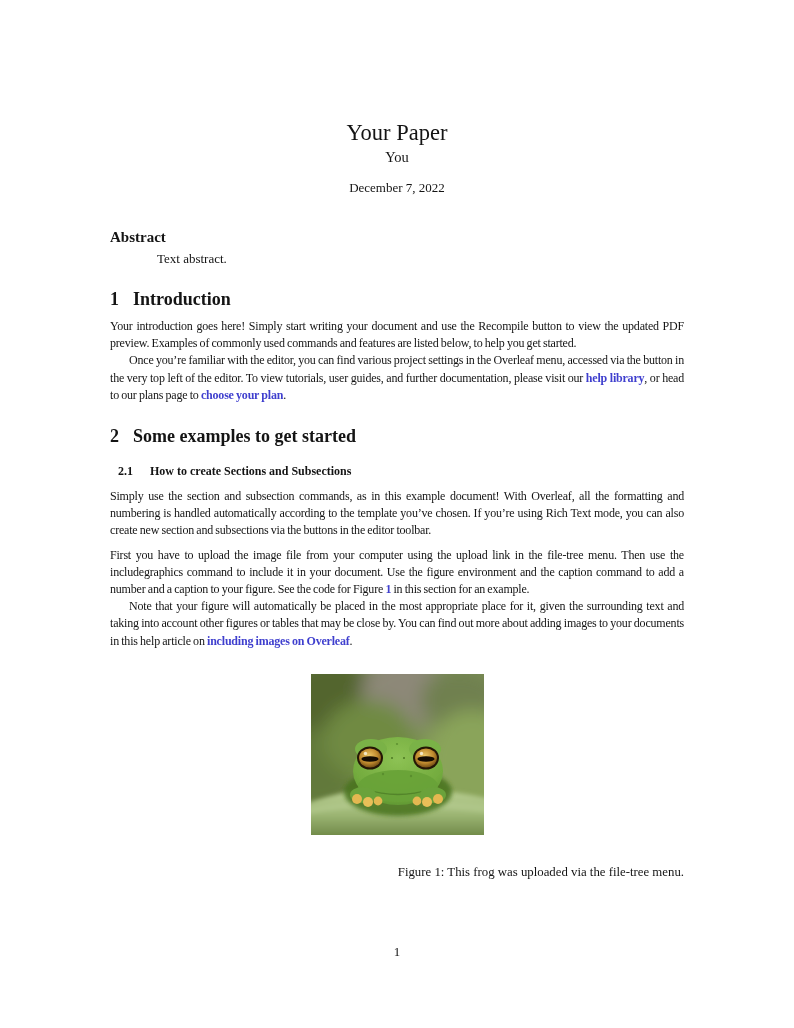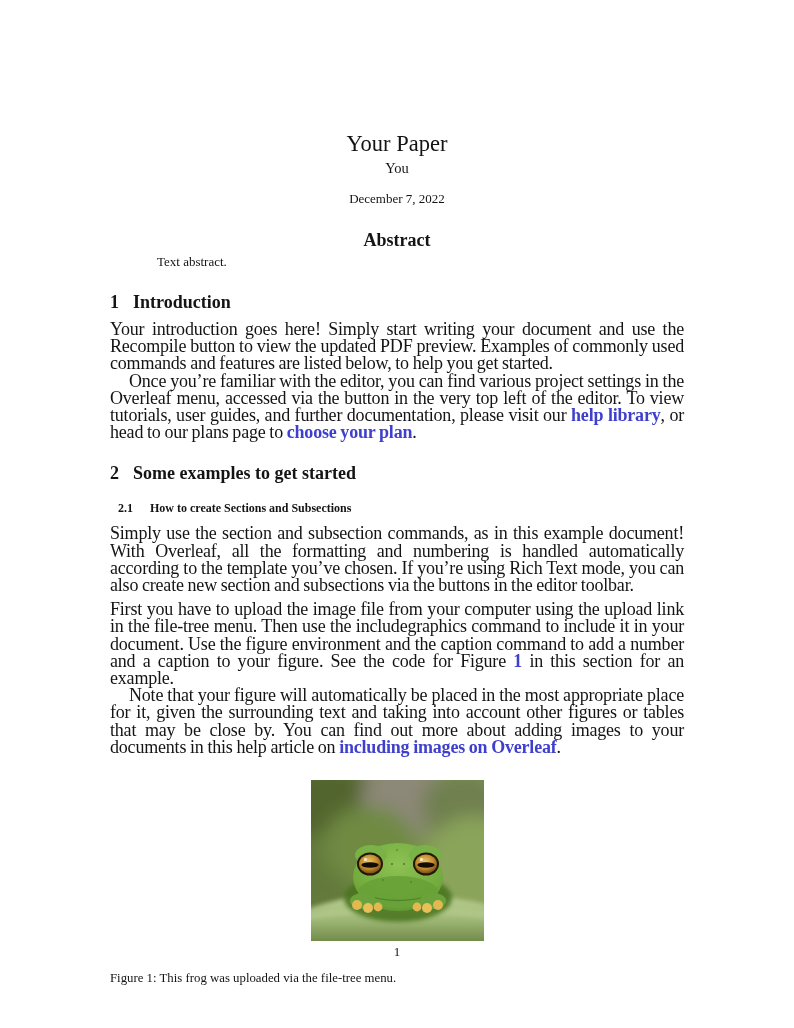--- a/index.html
+++ b/index.html
@@ -4,43 +4,43 @@
 <style>
   html,body { margin:0; padding:0; background:#ffffff; }
   .sheet {
     position:relative;
     width:794px; height:996px;
     margin:0 auto;
     background:var(--page-background, #ffffff);
     color:var(--text, #141414);
     font-family:"Liberation Serif","DejaVu Serif",serif;
     box-sizing:border-box;
-    padding:12px 110px;
+    padding:1px 110px;
     overflow:hidden;
   }
   .doc-title { padding-top:117px; text-align:center; font-size:22.5px; line-height:29px; }
   .doc-author { margin-top:1px; text-align:center; font-size:14.5px; line-height:18px; }
   .doc-date { margin-top:13px; text-align:center; font-size:13px; line-height:18px; }
-  .abs-head { margin-top:24px; text-align:center; font-weight:bold; font-size:18px; line-height:16px; }
+  .abs-head { margin-top:32px; font-weight:bold; font-size:15px; line-height:16px; }
   .abs-body { margin:6px 0 0 0; padding:0 47px; font-size:13px; line-height:16px; }
   h2.sec { margin:21px 0 0 0; font-size:18px; line-height:23px; font-weight:bold; }
   h3.subsec { margin:14px 0 0 8px; font-size:12px; line-height:19px; font-weight:bold; }
   .secnum { display:inline-block; margin-right:14px; }
   .subsecnum { display:inline-block; margin-right:17px; }
   p.body {
     margin:7px 0 0 0;
-    font-size:18px; line-height:17.2px;
+    font-size:12px; line-height:17.2px;
     text-align:justify;
     letter-spacing:-0.2px; word-spacing:-0.5px;
   }
   p.body.follow { margin-top:0; text-indent:19px; }
   a.doclink { color:var(--link, #3f3fce); text-decoration:none; cursor:pointer;font-weight:bold; }
   figure.fig { margin:24px 0 0 0; text-align:center; }
   .fig-image { display:inline-block; width:173px; height:161px; line-height:0; }
-  figcaption.fig-caption { margin-top:25px; font-size:12.8px; line-height:16px; text-align:left; }
+  figcaption.fig-caption { margin-top:25px; font-size:12.8px; line-height:16px; text-align:right; }
   .pagenum { position:absolute; left:0; right:0; bottom:36px; text-align:center; font-size:13px; }
 </style>
 </head>
 <body>
 
 <div class="sheet">
 
   <div class="doc-title">Your Paper</div>
   <div class="doc-author">You</div>
   <div class="doc-date">December 7, 2022</div>

